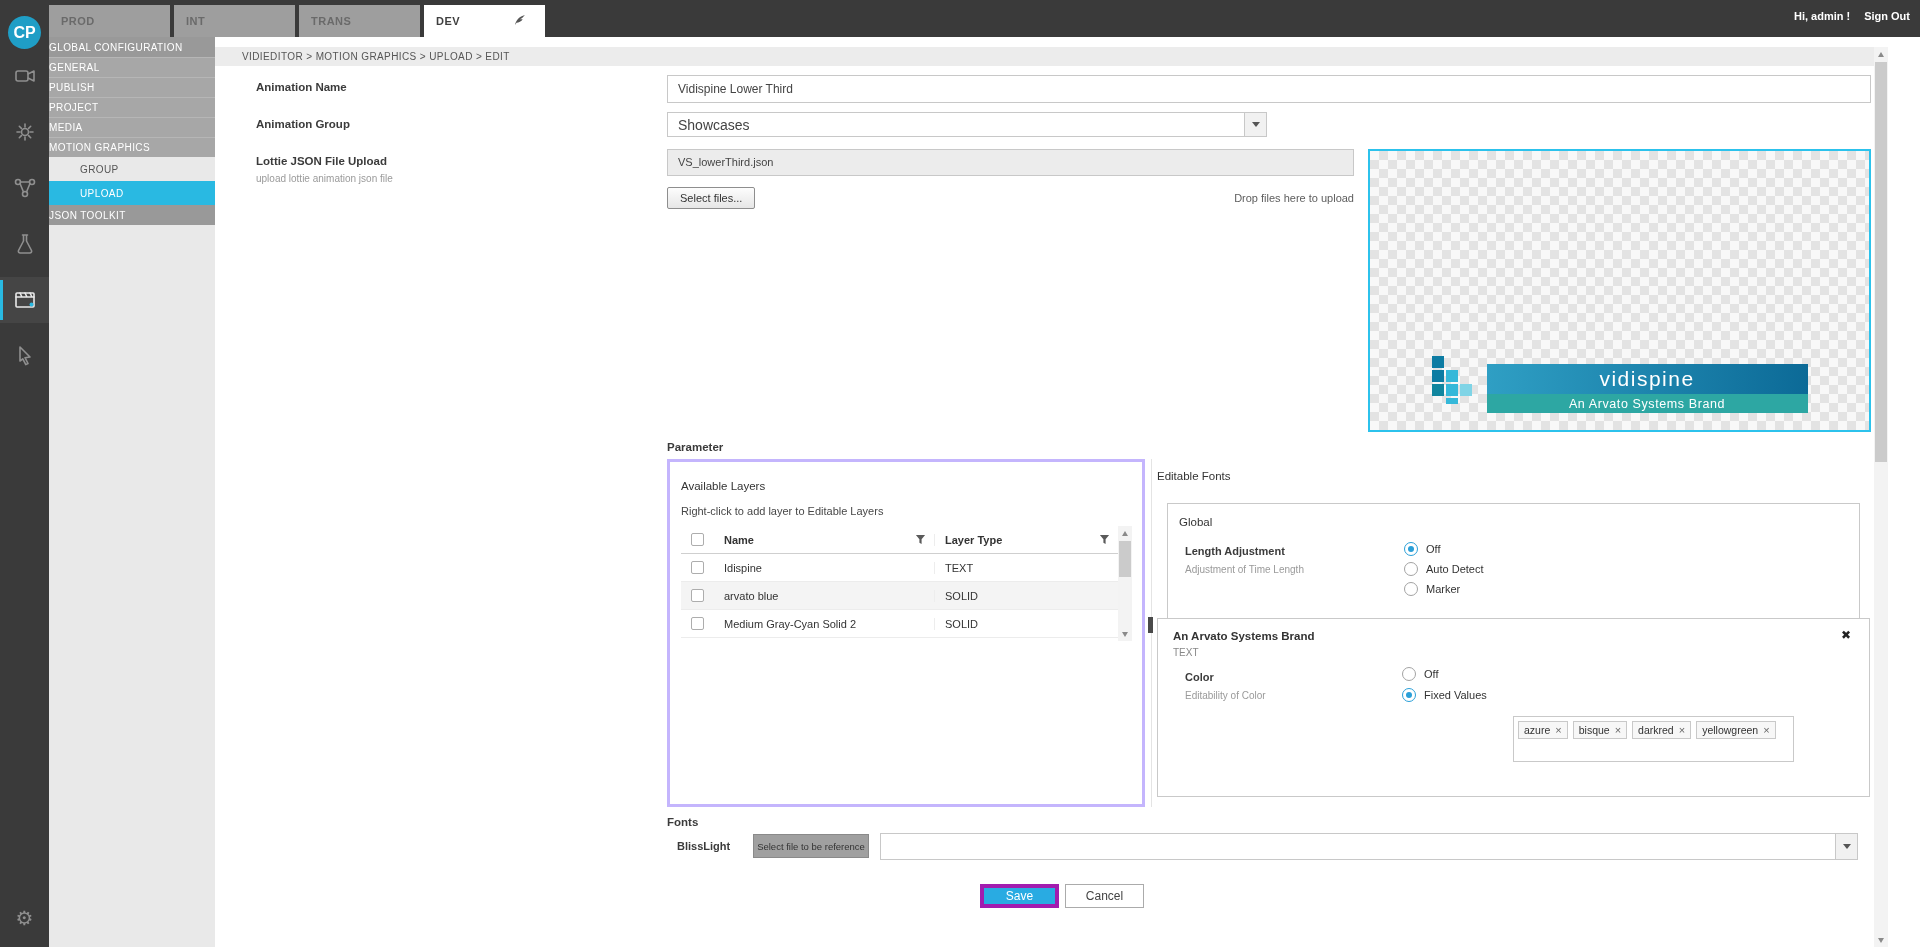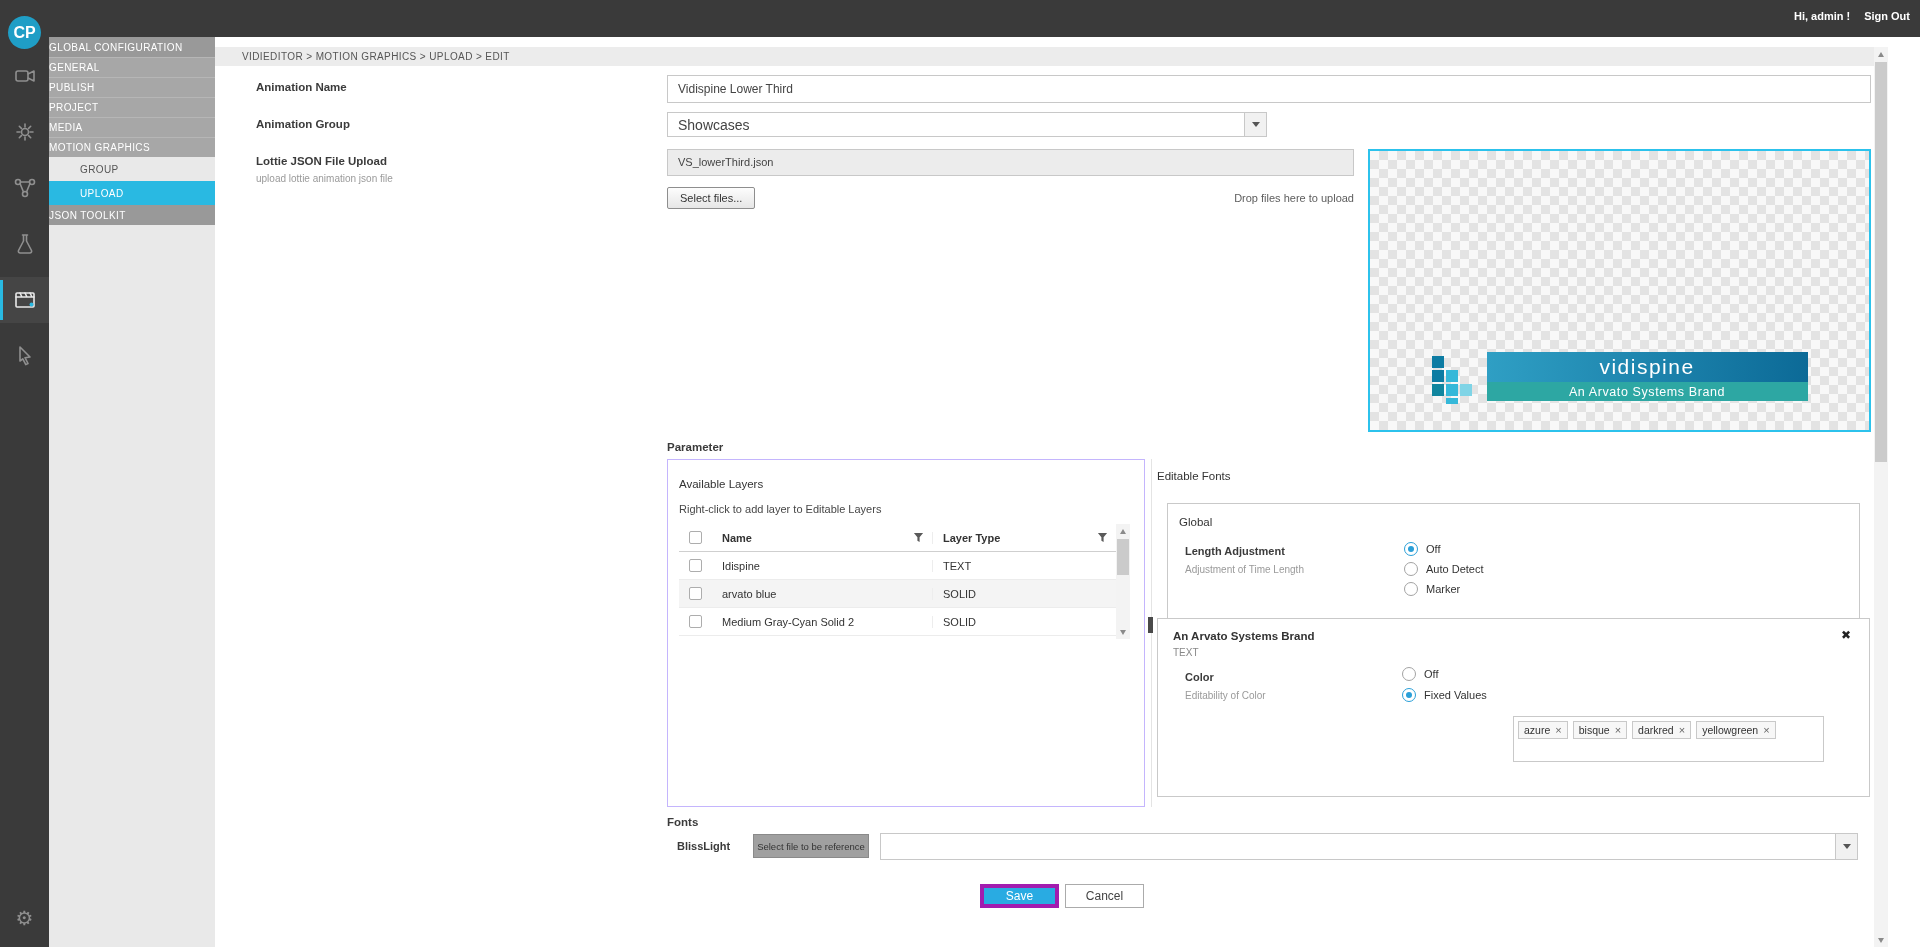--- a/index.html
+++ b/index.html
@@ -56,29 +56,29 @@
               align-items:center;justify-content:space-between;}
   #select-files-btn{border:1px solid #8e8e8e;background:linear-gradient(#fdfdfd,#e6e6e6);border-radius:2px;
                     font-size:11px;color:#333;padding:4px 12px;}
   #drop-hint{font-size:11px;color:#5d5d5d;}
 
   
   #preview{position:absolute;left:1368px;top:149px;width:503px;height:283px;border:2px solid #2cc2ec;
            background-image:conic-gradient(#e3e3e3 25%,#f8f8f8 0 50%,#e3e3e3 0 75%,#f8f8f8 0);
            background-size:18px 18px;}
   .logo-wrap{position:absolute;left:50%;top:201px;transform:translateX(-50%);display:flex;gap:9px;}
-  .brand-bars{width:321px;display:flex;flex-direction:column;}
+  .brand-bars{width:321px;display:flex;flex-direction:column;margin-top:12px;}
   .brand-top{height:30px;background:linear-gradient(90deg,#2f9fc4,#0c6a97);display:flex;align-items:center;
              justify-content:center;color:#fff;font-size:21px;letter-spacing:1.5px;}
   .brand-bottom{height:19px;background:#2da7a3;display:flex;align-items:center;justify-content:center;
                 color:#fff;font-size:12.5px;letter-spacing:.6px;}
 
   
   #parameter-title{left:667px;top:441px;}
-  #available-panel{position:absolute;left:667px;top:459px;width:478px;height:348px;border:1px solid #c4b5fd;background:#fff;}
+  #available-panel{position:absolute;left:667px;top:459px;width:478px;height:348px;border:3px solid #c4b5fd;background:#fff;}
   .panel-title{position:absolute;font-size:11.5px;color:#333;}
   .panel-hint{position:absolute;font-size:11px;color:#474747;}
   #layer-table{position:absolute;left:11px;top:64px;width:437px;}
   .t-row{display:flex;height:28px;align-items:center;border-bottom:1px solid #ececec;font-size:11px;color:#333;}
   .t-head{font-weight:bold;border-bottom:1px solid #cfcfcf;}
   .t-row.alt{background:#f4f4f4;}
   .cell-check{width:33px;display:flex;justify-content:center;}
   .cell-name{width:220px;display:flex;align-items:center;padding-left:10px;padding-right:8px;}
   .cell-type{width:184px;display:flex;align-items:center;padding-left:10px;padding-right:8px;border-left:1px solid #ededed;}
   .funnel{margin-left:auto;}
@@ -93,21 +93,21 @@
   #layer-box{left:1157px;top:618px;width:713px;height:179px;}
   .box-title{position:absolute;font-size:11.5px;color:#333;}
   .box-label{position:absolute;font-size:11px;font-weight:bold;color:#3b3b3b;}
   .box-sub{position:absolute;font-size:10px;color:#9a9a9a;}
   .radio-row{position:absolute;display:flex;align-items:center;gap:8px;}
   .radio{width:14px;height:14px;border:1px solid #a3a3a3;border-radius:50%;background:#fff;position:relative;flex:0 0 auto;}
   .radio.selected{border-color:#2a9fd8;}
   .radio.selected::after{content:"";position:absolute;left:3px;top:3px;width:6px;height:6px;border-radius:50%;background:#2a9fd8;}
   .radio-label{font-size:11px;color:#333;}
   .l-close{position:absolute;right:18px;top:9px;font-size:12px;font-weight:bold;color:#222;}
-  #tag-area{position:absolute;left:355px;top:97px;width:311px;height:46px;border:1px solid #c9c9c9;
+  #tag-area{position:absolute;left:355px;top:97px;width:281px;height:46px;border:1px solid #c9c9c9;
             display:flex;flex-wrap:wrap;gap:5px;padding:4px;align-content:flex-start;background:#fff;}
   .tag{display:flex;align-items:center;gap:5px;border:1px solid #c9c9c9;background:#f7f7f7;height:18px;
        padding:0 5px;font-size:10.5px;color:#333;}
   .tag-x{font-size:11px;color:#666;line-height:1;}
 
   
   #fonts-title{left:667px;top:816px;}
   #font-name{left:677px;top:840px;font-size:11px;}
   #ref-button{position:absolute;left:753px;top:834px;width:116px;height:24px;background:#a0a0a0;
               border:1px solid #8a8a8a;color:#333;font-size:9.5px;display:flex;align-items:center;
@@ -168,20 +168,39 @@
     <svg width="24" height="24" viewBox="0 0 24 24">
         <path d="M7 3 L17 13 L12 13.7 L15 19.5 L12.8 20.6 L9.8 14.8 L7 17 Z"></path>
       </svg>
   </div>
   <div class="rail-icon" style="top:895px">
     <span class="glyph gear-glyph">⚙</span>
   </div>
 </div>
 
 <div id="top-bar">
+  <div class="tabs">
+    <div class="tab">
+        <span>PROD</span>
+      </div>
+    <div class="tab">
+        <span>INT</span>
+      </div>
+    <div class="tab">
+        <span>TRANS</span>
+      </div>
+    <div class="tab active">
+      <span>DEV</span>
+      <span class="quill">
+        <svg width="14" height="14" viewBox="0 0 20 20">
+            <path d="M3 17 C4 11 9 5 17 3 C14 6 13 8 10 9 C12 9 13 9 14 8.5 C12 12 8 14 5 14 L3 17 Z" fill="#555"></path>
+          </svg>
+      </span>
+    </div>
+  </div>
   <div class="user-area">
     <span>Hi, admin !</span>
     <span>Sign Out</span>
   </div>
 </div>
 
 <div id="nav-rail">
   <div class="nav-row nav-header">
       <span>GLOBAL CONFIGURATION</span>
     </div>

